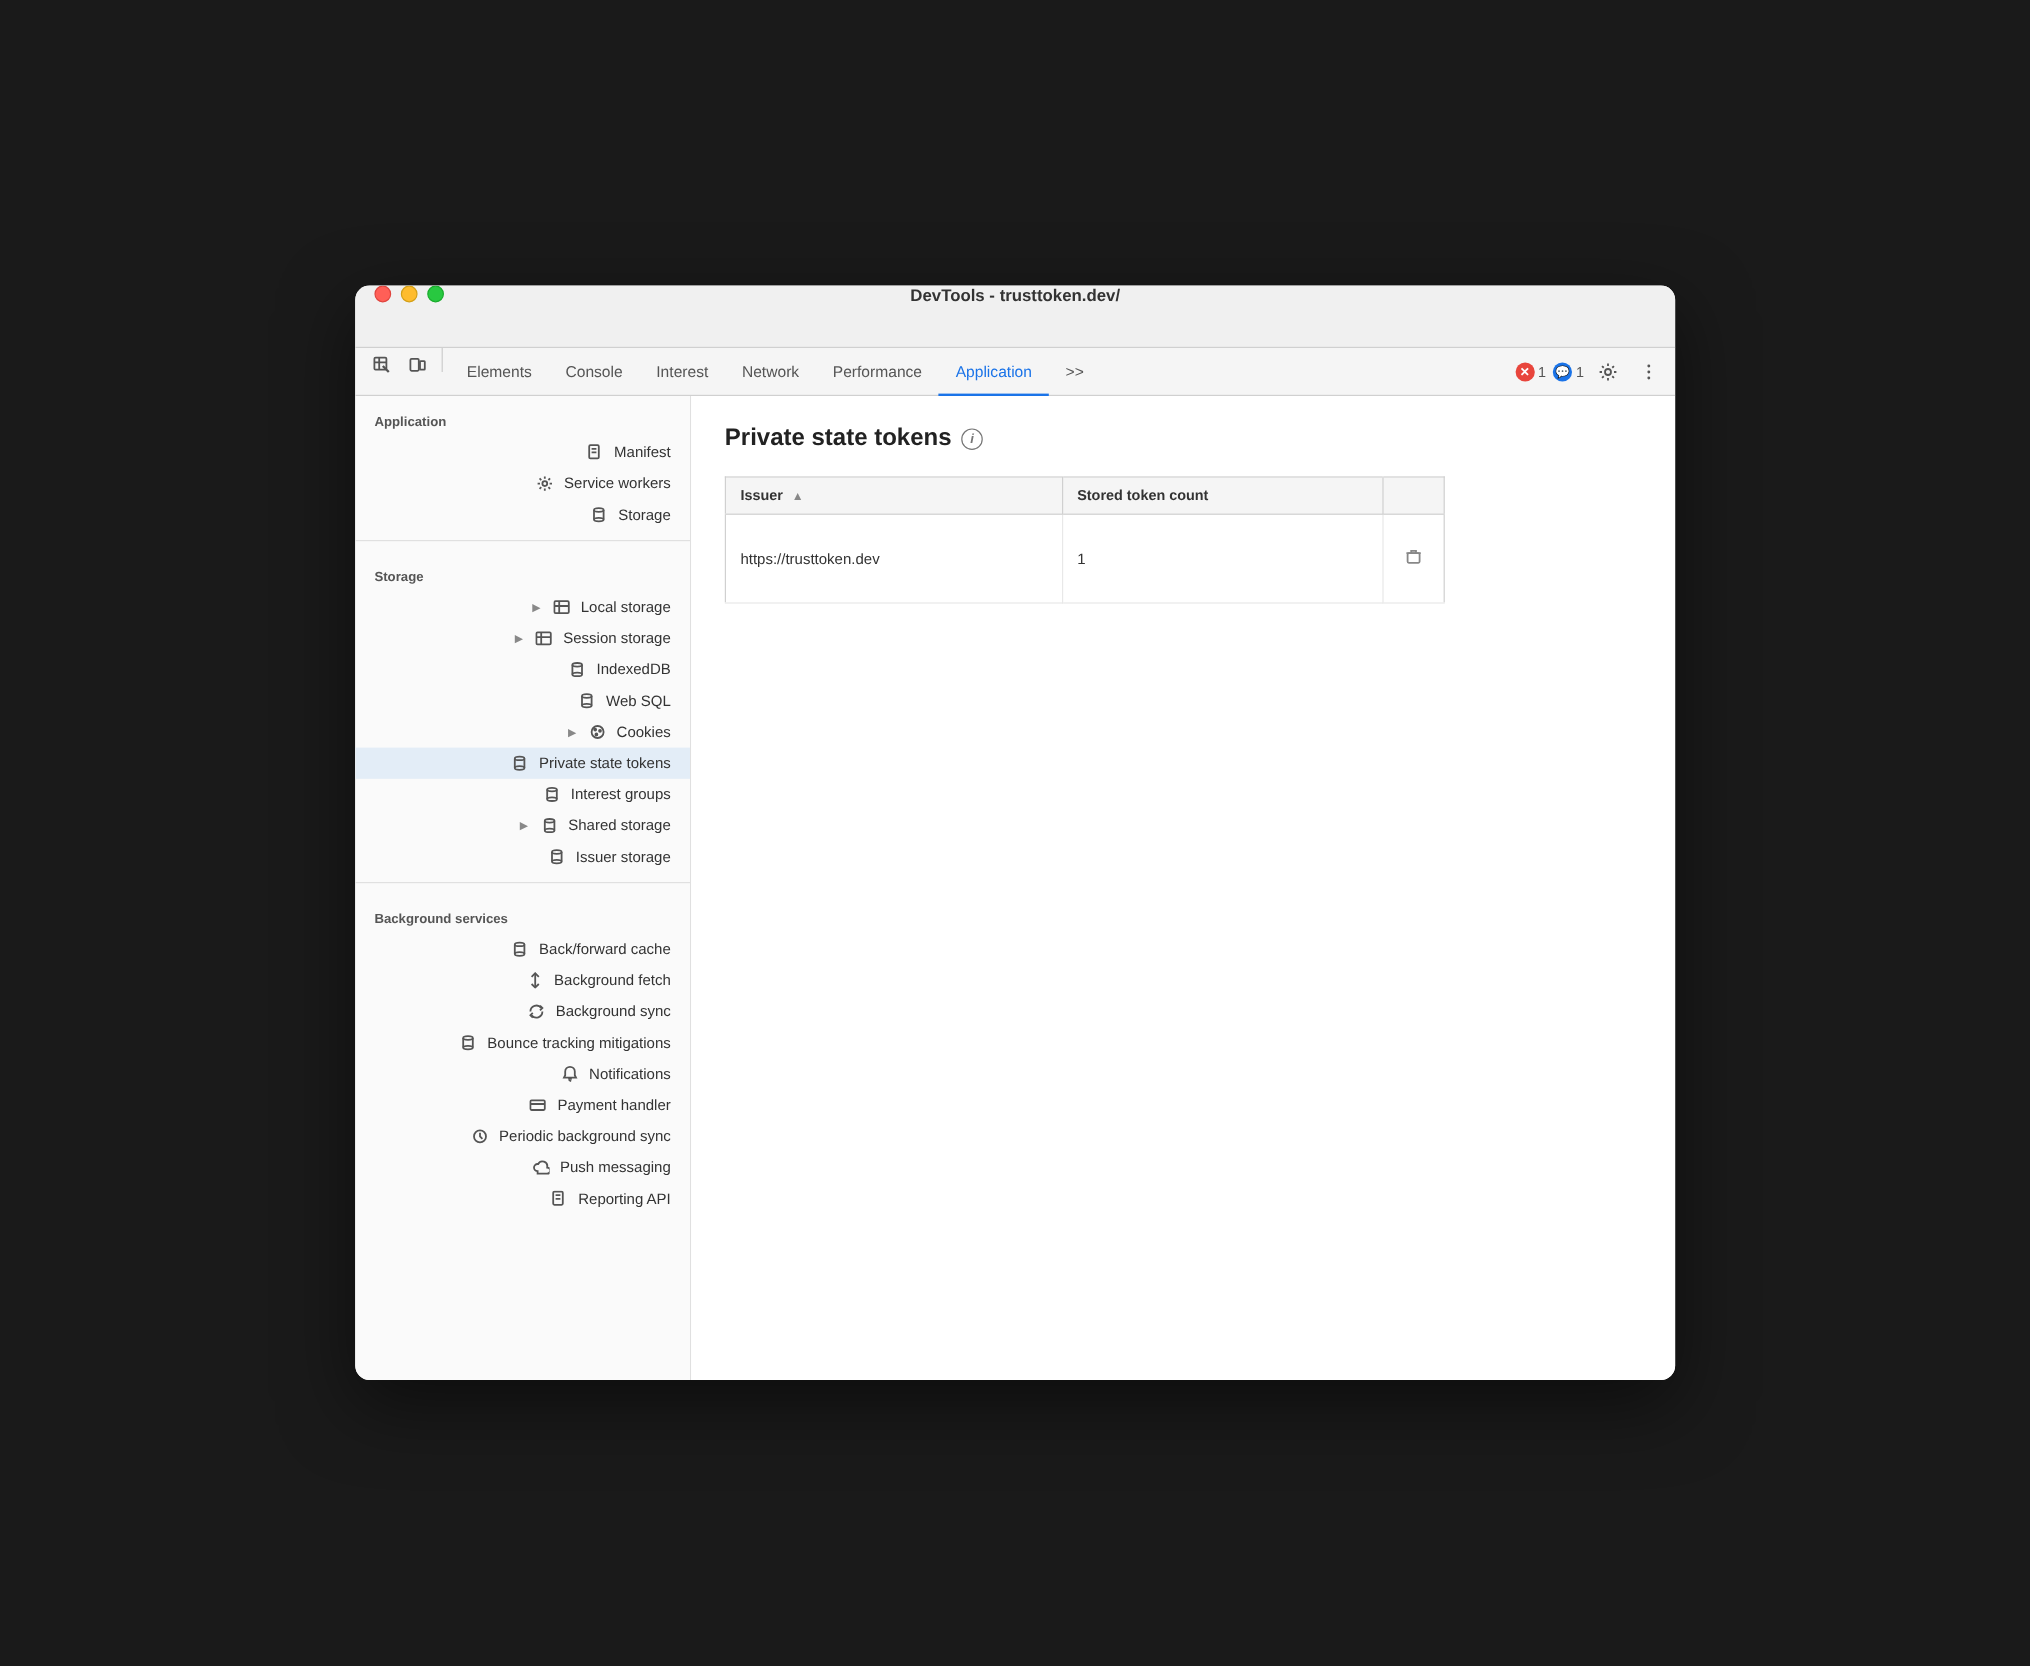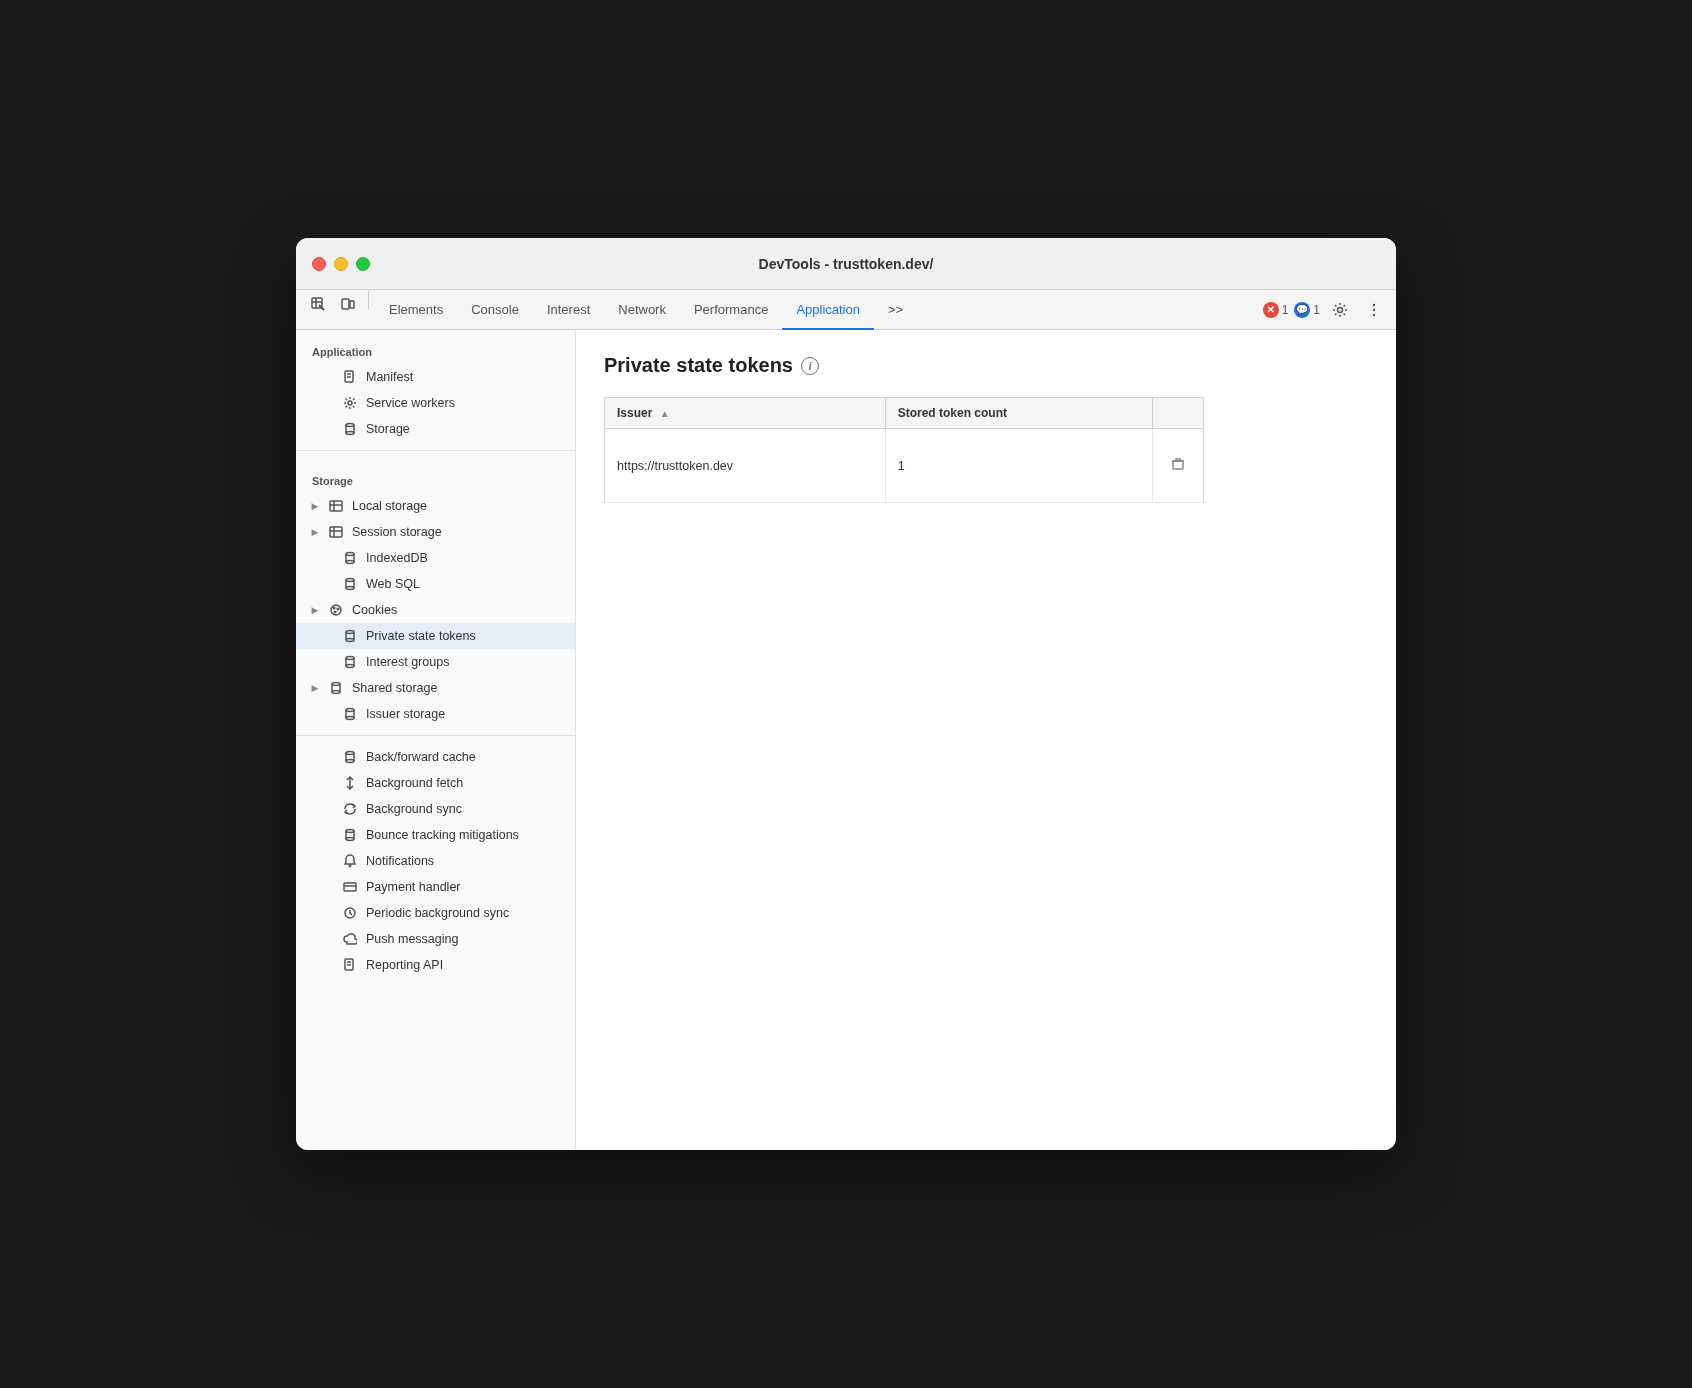--- a/index.html
+++ b/index.html
@@ -15,21 +15,20 @@
       width: 1100px;
       background: #ffffff;
       border-radius: 12px;
       overflow: hidden;
       box-shadow: 0 20px 60px rgba(0,0,0,0.5);
     }
     .titlebar {
       background: #f0f0f0;
       height: 52px;
       display: flex;
-      align-items: center;
       padding: 0 16px;
       border-bottom: 1px solid #d0d0d0;
       position: relative;
     }
     .traffic-lights {
       display: flex;
       gap: 8px;
     }
     .traffic-light {
       width: 14px;
@@ -146,26 +145,27 @@
       font-size: 11px;
       font-weight: 700;
       color: #555;
       padding: 16px 16px 6px 16px;
       text-transform: none;
       letter-spacing: 0;
     }
     .sidebar-item {
       display: flex;
       align-items: center;
-      padding: 5px 16px 5px 46px;
+      padding: 5px 16px 5px 20px;
       font-size: 12.5px;
       color: #333;
       cursor: pointer;
       gap: 8px;
       border-radius: 0;
+      justify-content: flex-end;
     }
     .sidebar-item.active { background: #e3edf7; }
     .sidebar-item.has-arrow {
       padding-left: 14px;
     }
     .sidebar-item .arrow {
       width: 10px;
       height: 10px;
       display: flex;
       align-items: center;
@@ -478,20 +478,21 @@
               <path d="M3 3v8"></path>
               <path d="M11 3v8"></path>
               <ellipse cx="7" cy="11" rx="4" ry="1.5"></ellipse>
             </svg>
         </span>
         <span>Issuer storage</span>
       </div>
 
       <div class="sidebar-separator"></div>
 
+      <div class="sidebar-section-header">Background services</div>
 
       <div class="sidebar-item">
         <span class="item-icon">
           <svg class="icon" viewBox="0 0 14 14">
               <ellipse cx="7" cy="3" rx="4" ry="1.5"></ellipse>
               <path d="M3 3v8"></path>
               <path d="M11 3v8"></path>
               <ellipse cx="7" cy="11" rx="4" ry="1.5"></ellipse>
             </svg>
         </span>

